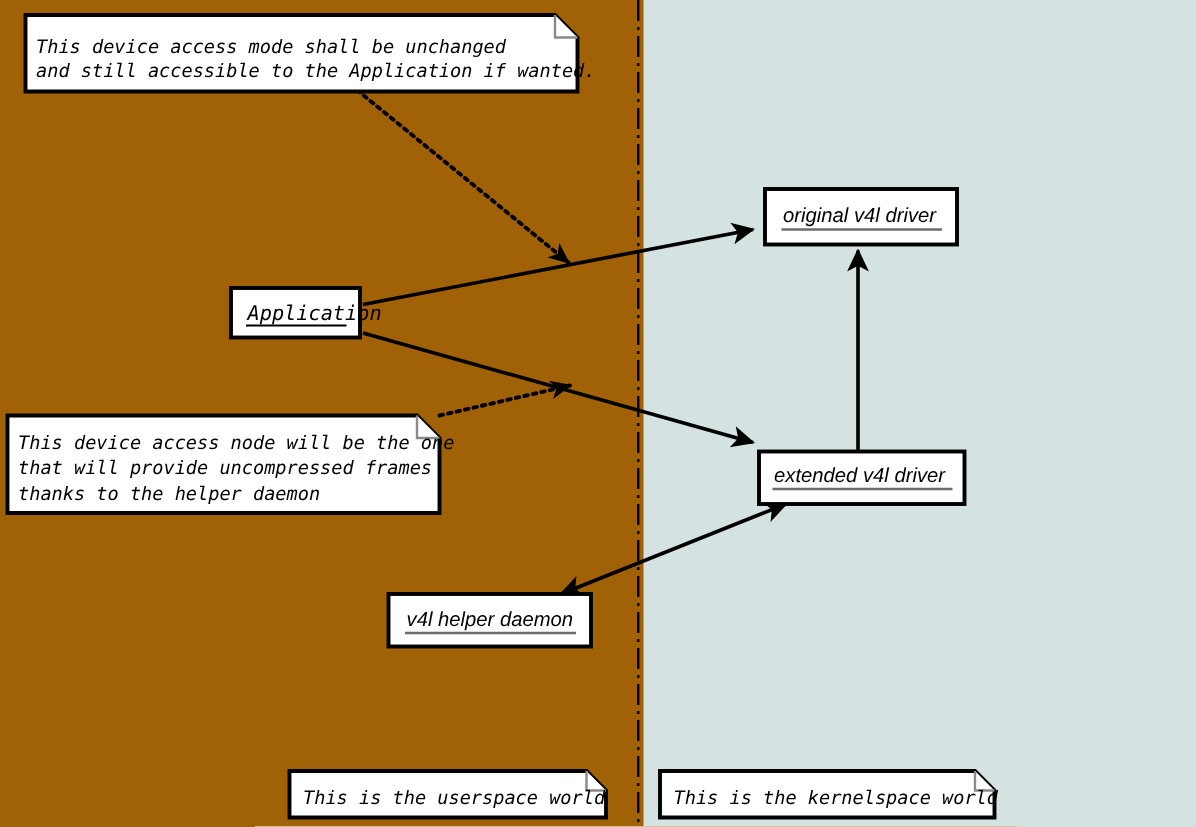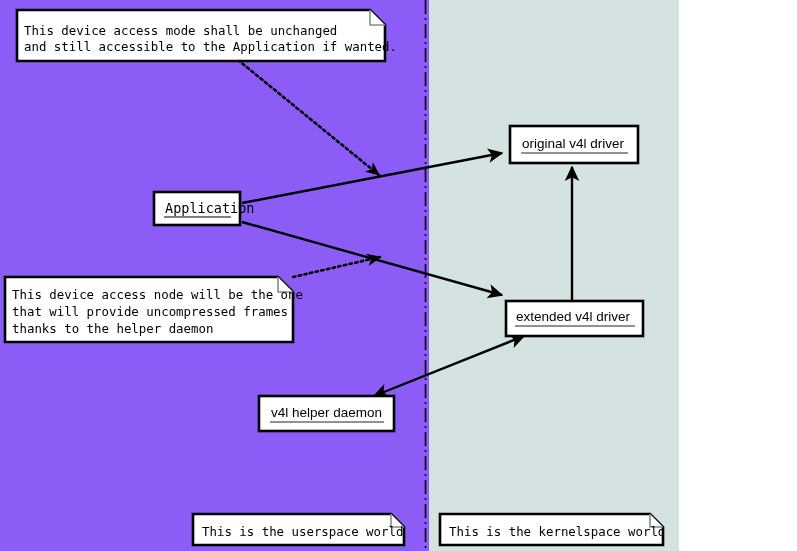--- a/index.html
+++ b/index.html
@@ -2,25 +2,26 @@
 <html><head>
 <meta charset="utf-8">
 <style>
   html, body {
     margin: 0;
     padding: 0;
     background: #ffffff;
   }
   #canvas {
     position: relative;
-    width: 679px;
+    width: 797px;
     height: 551px;
-    background: #8b5cf6;
+    background: #a16207;
     overflow: hidden;
     font-family: "Liberation Sans", sans-serif;
+    font-style: italic;
   }
   #diagram {
     position: absolute;
     top: 0;
     left: 0;
     width: 797px;
     height: 551px;
   }
   .kernel-region { fill: #d5e2e2; }
   .divider {

